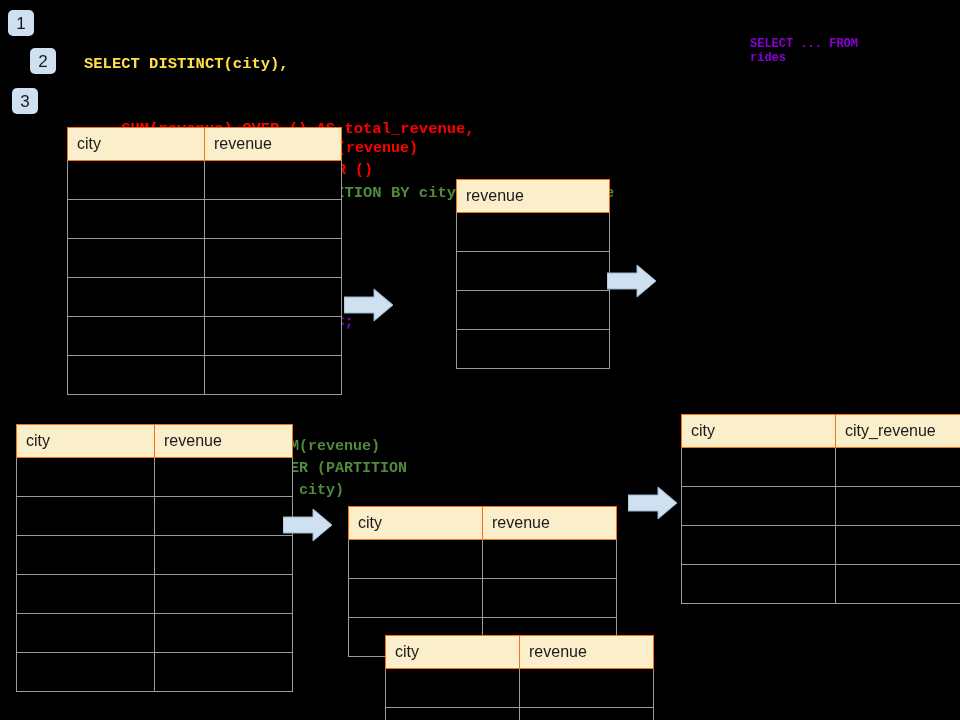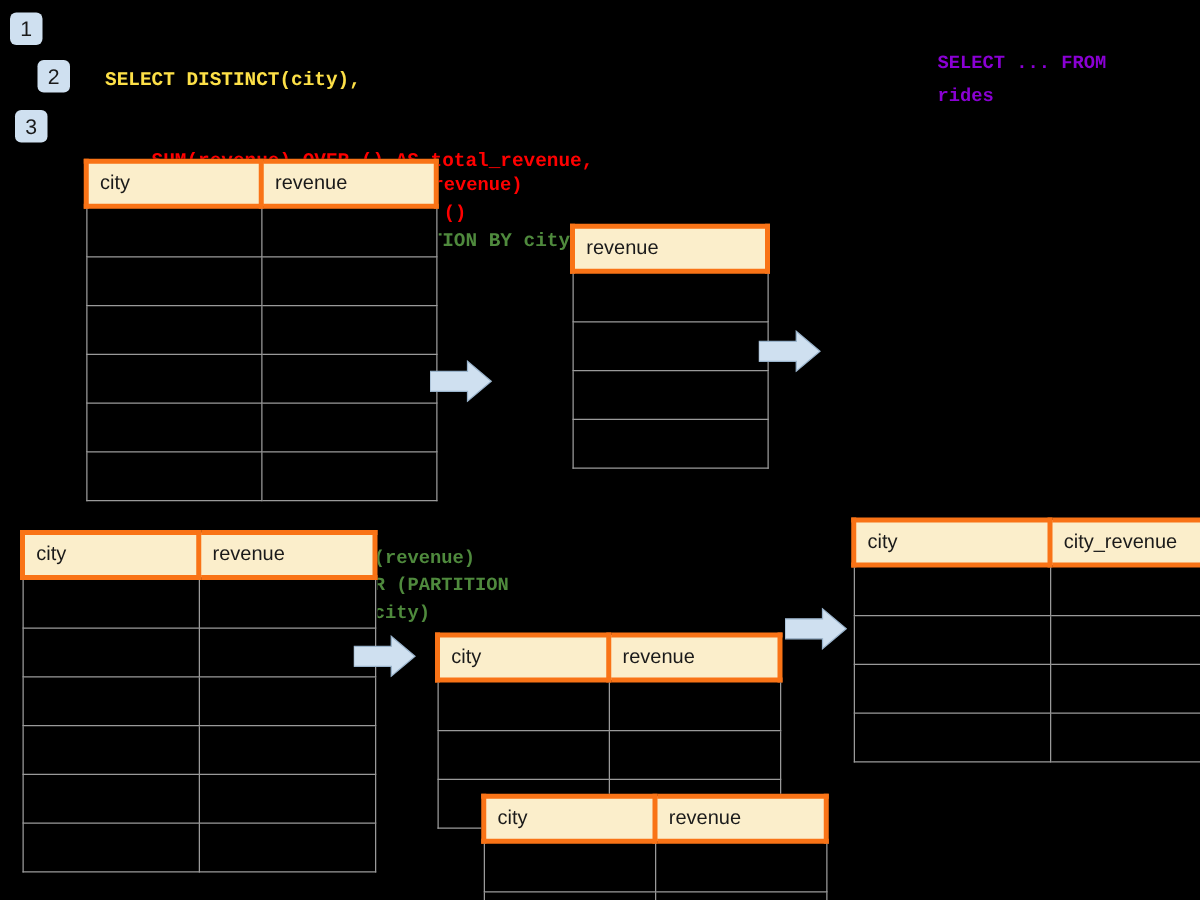--- a/index.html
+++ b/index.html
@@ -49,42 +49,42 @@
     position: absolute;
     font-family: "Liberation Mono", "DejaVu Sans Mono", monospace;
     font-size: 15px;
     line-height: 22px;
     font-weight: bold;
     white-space: pre;
   }
   .annot-sm {
     position: absolute;
     font-family: "Liberation Mono", "DejaVu Sans Mono", monospace;
-    font-size: 15px;
-    line-height: 27px;
+    font-size: 12px;
+    line-height: 14px;
     font-weight: bold;
     white-space: pre;
   }
 
   
   .tbl {
     position: absolute;
     border-collapse: collapse;
     background: #000000;
     table-layout: fixed;
   }
   .tbl th {
     background: #fbeecb;
     color: #1a1a1a;
     font-family: "Liberation Sans", sans-serif;
     font-size: 16px;
     font-weight: normal;
     text-align: left;
     padding: 7px 9px;
-    border: 4px solid #f97316;
+    border: 1px solid #f97316;
     white-space: nowrap;
   }
   .tbl td {
     background: #000000;
     border: 1px solid #9a9a9a;
     padding: 0;
     height: 38px;
   }
 
   

